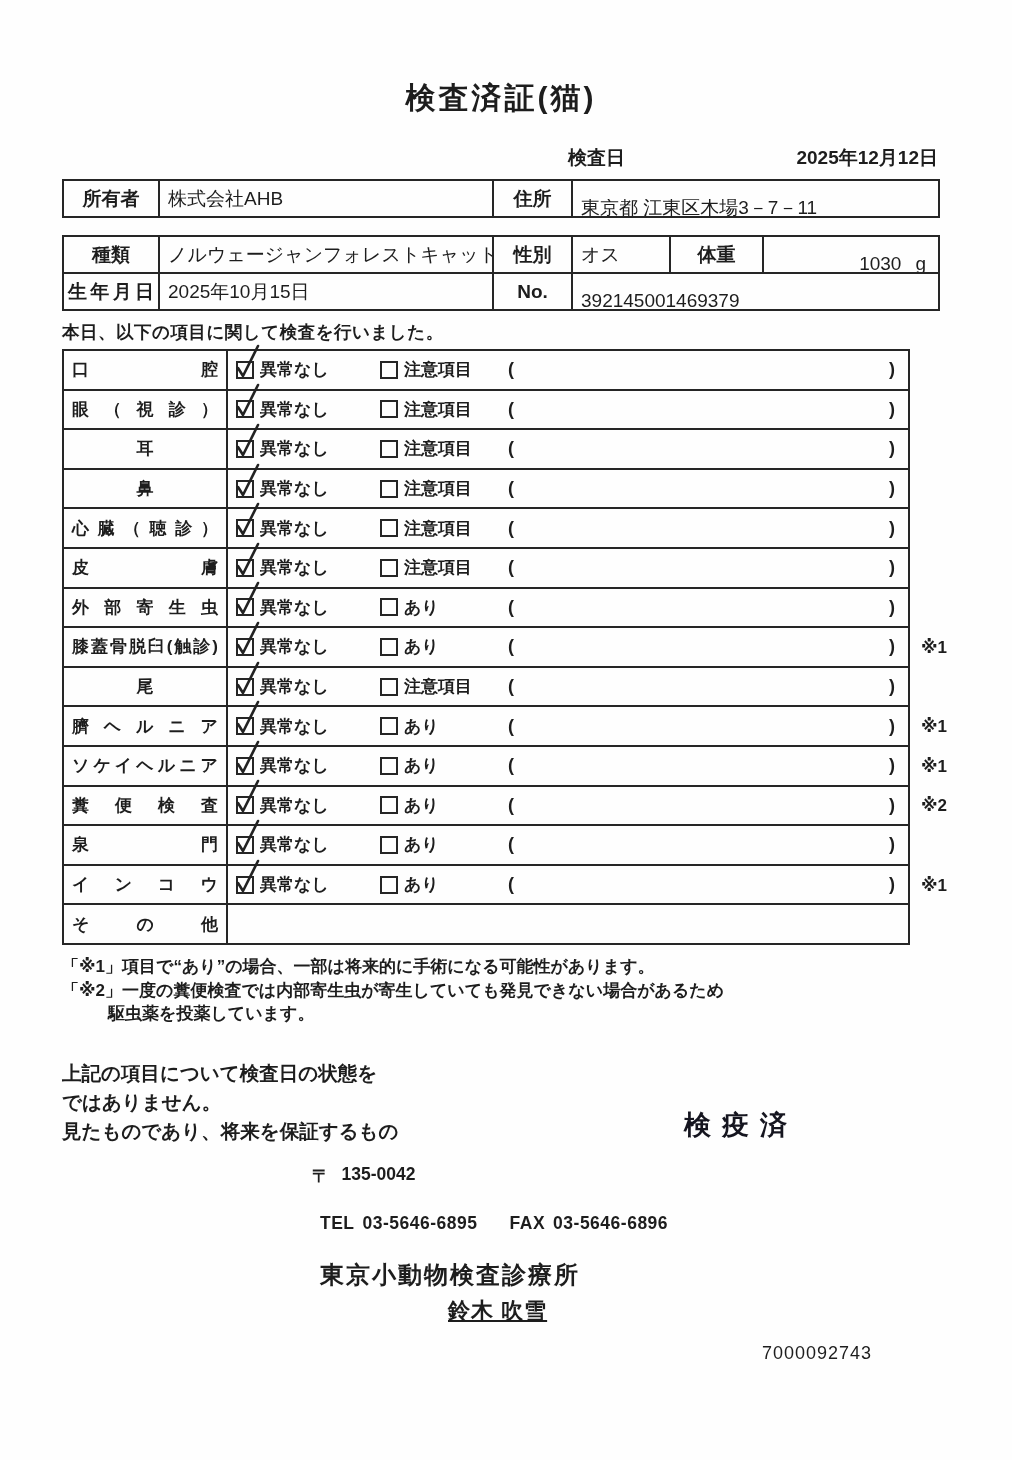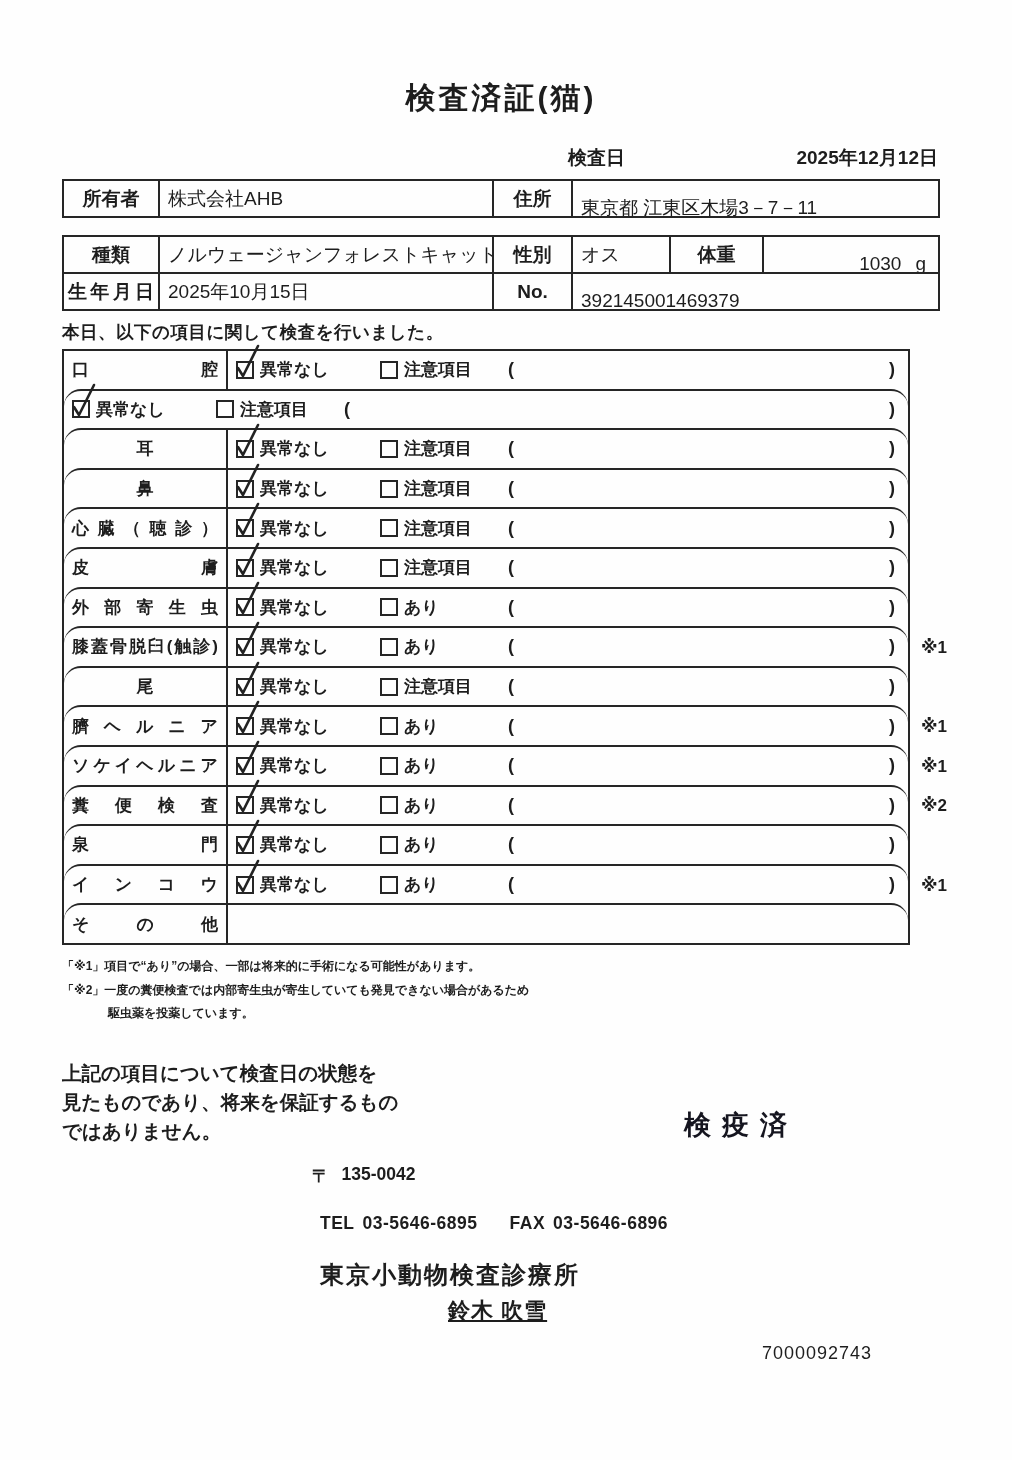--- a/index.html
+++ b/index.html
@@ -26,38 +26,38 @@
   .w-label2{width:69px;flex:none;}
   .w-sex{width:80px;flex:none;}
   .w-wlabel{width:83px;flex:none;}
   .w-rest{flex:1;margin-top:18px;}
   .weight-cell{justify-content:flex-end;gap:14px;padding-right:12px;}
   .justify-label{display:block;width:100%;text-align:justify;text-align-last:justify;}
 
   .intro{margin-top:9px;font-size:17.5px;font-weight:600;letter-spacing:0.5px;}
 
   .checklist{border:2px solid #262626;margin-top:5px;width:844px;position:relative;}
-  .c-row{display:flex;align-items:stretch;height:37.6px;position:relative;font-size:17px;border-radius:17px;}
+  .c-row{display:flex;align-items:stretch;height:37.6px;position:relative;font-size:17px;}
   .c-row + .c-row{border-top:2px solid #262626;}
   .c-label{width:146px;flex:none;border-right:2px solid #262626;display:flex;align-items:center;padding:0 8px;font-weight:600;}
   .c-label-text{display:block;width:100%;}
   .c-label-text.justify{text-align:justify;text-align-last:justify;}
   .c-label-text.center{text-align:center;}
   .c-content{flex:1;display:flex;align-items:center;padding-left:8px;}
   .opt{display:flex;align-items:center;gap:6px;}
   .opt1{width:144px;flex:none;}
   .opt2{width:128px;flex:none;}
   .opt-text{font-weight:600;}
   .cb{width:14px;height:14px;border:2px solid #262626;position:relative;flex:none;background:#fff;}
   .cb .tick{display:none;}
   .cb.checked .tick{display:block;position:absolute;left:-4px;top:-20px;pointer-events:none;}
   .paren-zone{flex:1;display:flex;justify-content:space-between;padding-right:13px;font-size:18px;font-weight:600;}
   .c-note{position:absolute;left:calc(100% + 13px);top:50%;transform:translateY(-50%);font-size:17px;font-weight:700;white-space:nowrap;}
 
-  .footnotes{margin-top:10px;font-size:12px;font-weight:600;line-height:23px;}
+  .footnotes{margin-top:10px;font-size:17px;font-weight:600;line-height:23px;}
   .fn2{padding-left:46px;text-indent:-46px;margin-top:1px;}
   .fn2 .fn2-l2{display:block;text-indent:0;}
 
   .bottom-block{position:relative;margin-top:34px;}
   .disclaimer{font-size:19.5px;font-weight:700;line-height:29px;width:420px;}
   .stamp{position:absolute;left:622px;top:48px;font-size:27px;font-weight:600;letter-spacing:11px;color:#15151f;}
 
   .postal{margin-top:18px;padding-left:250px;font-size:17.5px;font-weight:600;display:flex;gap:12px;white-space:nowrap;}
   .postal .gap{width:24px;}
   .tel-line{margin-top:25px;padding-left:258px;font-size:17.5px;font-weight:600;display:flex;gap:8px;white-space:nowrap;letter-spacing:0.5px;}
@@ -134,20 +134,23 @@
       </span>
       <span class="paren-zone">
         <span class="paren-open">(</span>
         <span class="paren-close">)</span>
       </span>
     </div>
 
   </div>
 
   <div class="c-row">
+    <div class="c-label">
+      <span class="c-label-text justify">眼（視診）</span>
+    </div>
     <div class="c-content">
       <span class="opt opt1">
         <span class="cb checked">
           <svg class="tick" width="30" height="38" viewBox="0 0 30 38">
             <path d="M4 25 L9 33 L24 3" stroke="#222" stroke-width="2.6" fill="none" stroke-linecap="round" stroke-linejoin="round"></path>
           </svg>
         </span>
         <span class="opt-text">異常なし</span>
       </span>
       <span class="opt opt2">
@@ -501,22 +504,22 @@
       <div class="fn1">「※1」項目で“あり”の場合、一部は将来的に手術になる可能性があります。</div>
       <div class="fn2">
         <span>「※2」一度の糞便検査では内部寄生虫が寄生していても発見できない場合があるため</span>
         <span class="fn2-l2">駆虫薬を投薬しています。</span>
       </div>
     </div>
 
     <div class="bottom-block">
       <div class="disclaimer">
         <div>上記の項目について検査日の状態を</div>
+        <div>ではありません。</div>
         <div>見たものであり、将来を保証するもの</div>
-        <div>ではありません。</div>
       </div>
       <div class="stamp">検疫済</div>
     </div>
 
     <div class="postal">
       <span>〒</span>
       <span>135-0042</span>
       <span class="gap"></span>
     </div>
 

